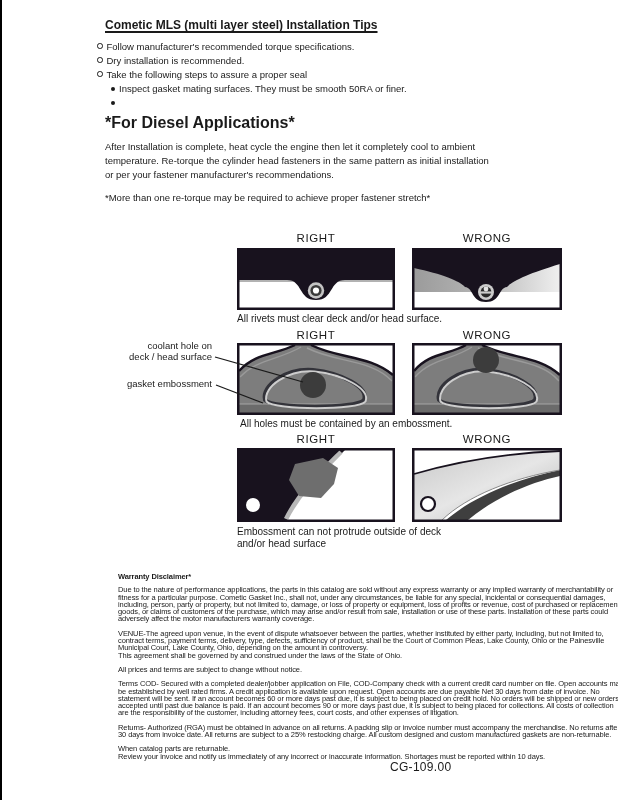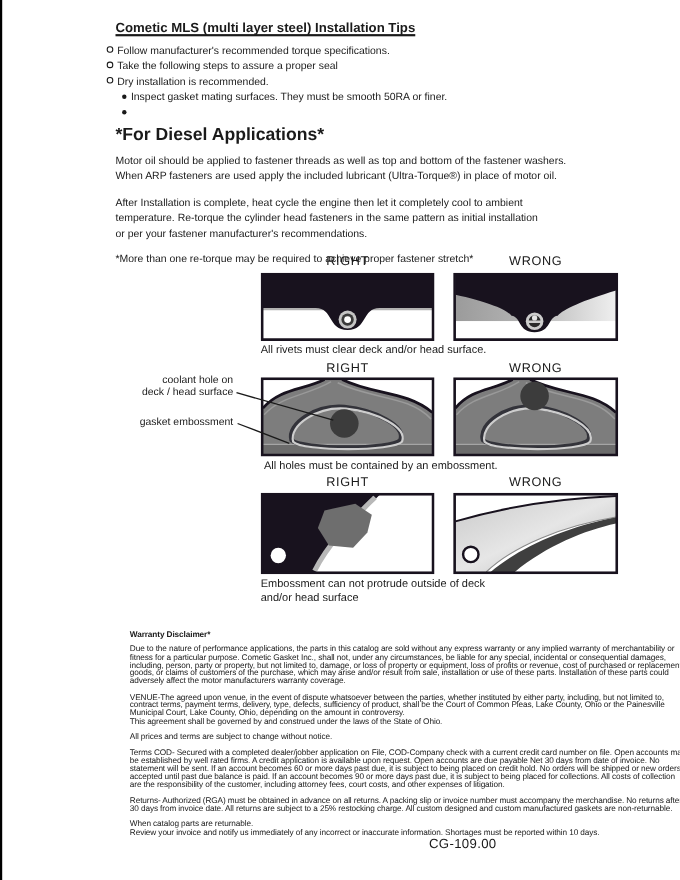--- a/index.html
+++ b/index.html
@@ -42,30 +42,28 @@
 </head>
 <body>
 
 <div id="frame">
   <div id="left-edge" class="abs"></div>
 
   <div id="doc-title" class="abs">Cometic MLS (multi layer steel) Installation Tips</div>
 
   <div id="tips" class="abs">
     <div class="bullet-row"><span class="odot"></span><span>Follow manufacturer's recommended torque specifications.</span></div>
+    <div class="bullet-row"><span class="odot"></span><span>Dry installation is recommended.</span></div>
     <div class="bullet-row"><span class="odot"></span><span>Take the following steps to assure a proper seal</span></div>
-    <div class="bullet-row"><span class="odot"></span><span>Dry installation is recommended.</span></div>
     <div class="bullet-row sub"><span class="fdot"></span><span>Inspect gasket mating surfaces.  They must be smooth 50RA or finer.</span></div>
     <div class="bullet-row sub"><span class="fdot"></span></div>
   </div>
 
   <div id="diesel" class="abs">
     <div id="diesel-heading">*For Diesel Applications*</div>
-    <p class="para">Motor oil should be applied to fastener threads as well as top and bottom of the fastener washers.
-When ARP fasteners are used apply the included lubricant (Ultra-Torque®) in place of motor oil.</p>
     <p class="para">After Installation is complete, heat cycle the engine then let it completely cool to ambient
 temperature. Re-torque the cylinder head fasteners in the same pattern as initial installation
 or per your fastener manufacturer's recommendations.</p>
     <div id="retorque-note">*More than one re-torque may be required to achieve proper fastener stretch*</div>
   </div>
 
   <div id="diagrams" class="abs">
 
     <div class="dg-header" style="left:237px;top:2px;width:158px;">RIGHT</div>
     <div class="dg-header" style="left:412px;top:2px;width:150px;">WRONG</div>

